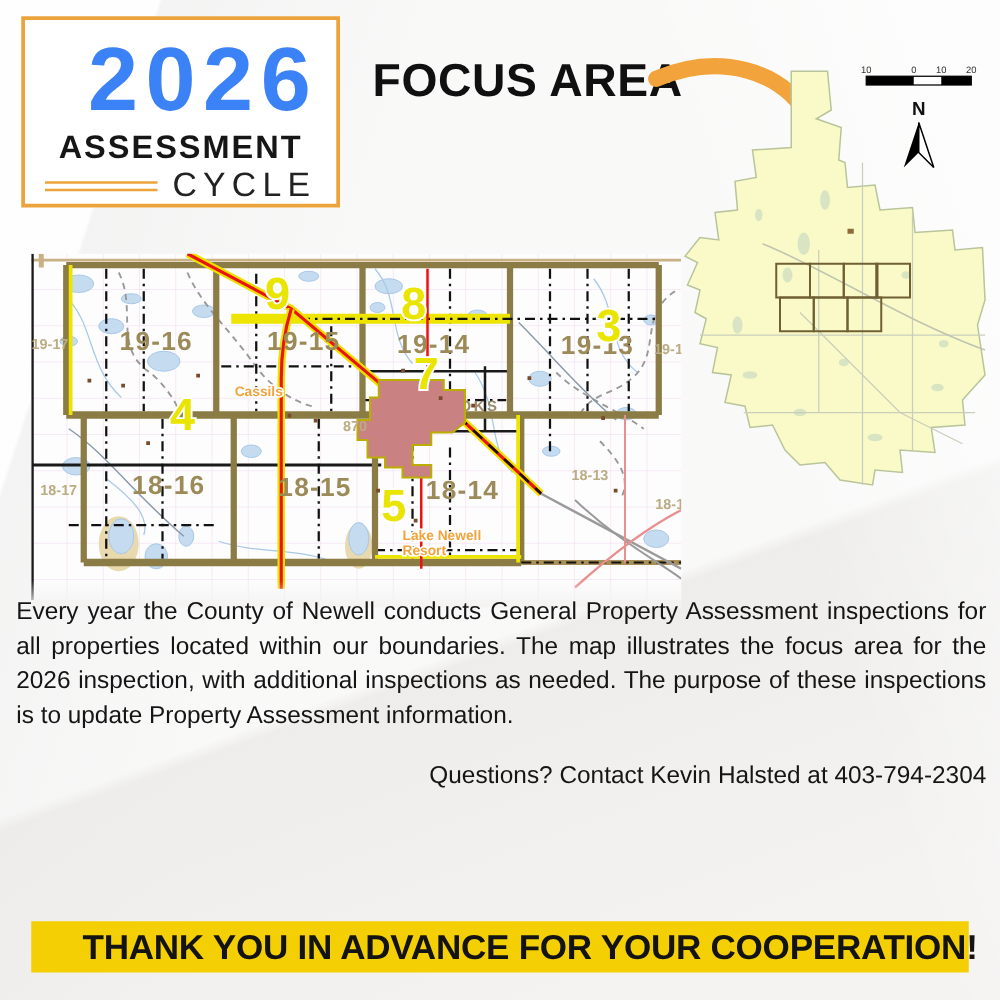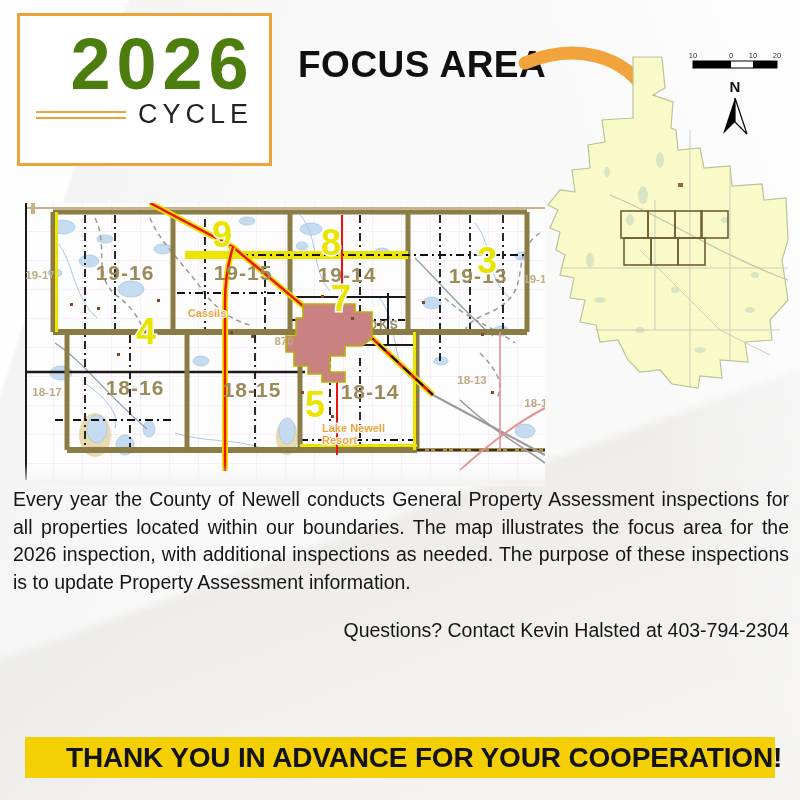--- a/index.html
+++ b/index.html
@@ -19,21 +19,21 @@
     overflow:hidden;
   }
   
   .logo-box{
     position:absolute;left:17px;top:13px;width:255px;height:153px;
     background:#fff;border:3px solid #ECA33B;box-sizing:border-box;
     text-align:center;
   }
   .logo-year{
     margin-top:16px;font-size:72px;line-height:64px;font-weight:800;
-    color:#4d7c0f;letter-spacing:6px;padding-left:36px;
+    color:#3b82f6;letter-spacing:6px;padding-left:36px;
   }
   .logo-title{
     margin-top:8px;font-size:26px;line-height:26px;font-weight:800;
     color:#161616;letter-spacing:1.6px;
   }
   .logo-sub-row{
     display:flex;align-items:center;justify-content:center;margin-top:5px;padding:0 16px;
   }
   .logo-lines{display:flex;flex-direction:column;gap:4px;flex:1;max-width:100px;}
   .logo-lines span{display:block;height:2px;background:#ECA33B;}
@@ -53,21 +53,21 @@
     position:absolute;left:25px;top:203px;width:520px;height:277px;
     background:#fdfdfe;
   }
   .map-fade{
     position:absolute;left:0;bottom:-6px;width:520px;height:22px;
     background:linear-gradient(rgba(244,243,242,0), #f4f3f2);
     pointer-events:none;
   }
   
   .body-text{
-    position:absolute;left:13px;top:486px;width:776px;
+    position:absolute;left:13px;top:476px;width:776px;
     font-size:19.5px;line-height:27.5px;color:#151515;
     text-align:justify;
   }
   .body-text p{margin:0 0 17px 0;}
   .contact-line{
     text-align:right;font-size:19.5px;color:#151515;margin-top:21px;
   }
   
   .banner{
     position:absolute;left:25px;top:737px;width:750px;height:41px;
@@ -87,20 +87,21 @@
   .scale-label{font-size:7.5px;fill:#333;text-anchor:middle;}
   .north-label{font-size:15px;font-weight:600;fill:#111;text-anchor:middle;}
 </style>
 </head>
 <body>
 
 <div class="poster">
 
   <div class="logo-box">
     <div class="logo-year">2026</div>
+    <div class="logo-title">ASSESSMENT</div>
     <div class="logo-sub-row">
       <div class="logo-lines">
           <span></span>
           <span></span>
         </div>
       <div class="logo-subtitle">CYCLE</div>
     </div>
   </div>
 
   <div class="focus-heading">FOCUS AREA</div>

